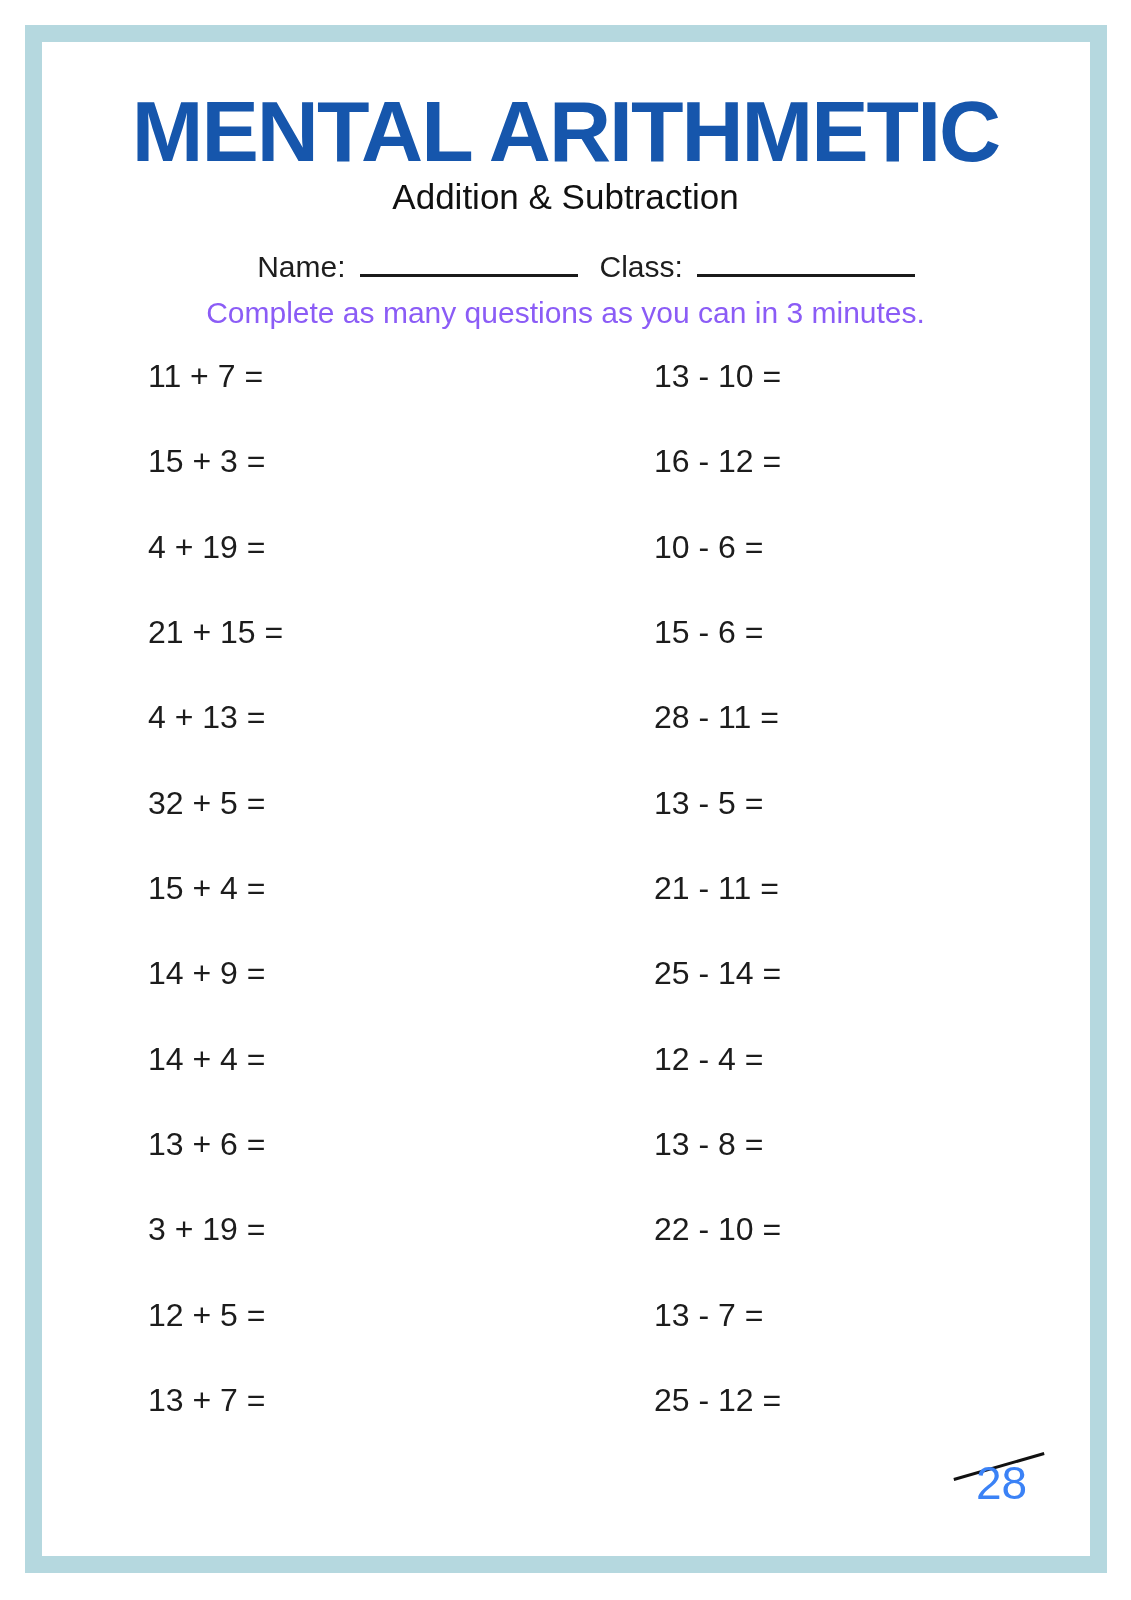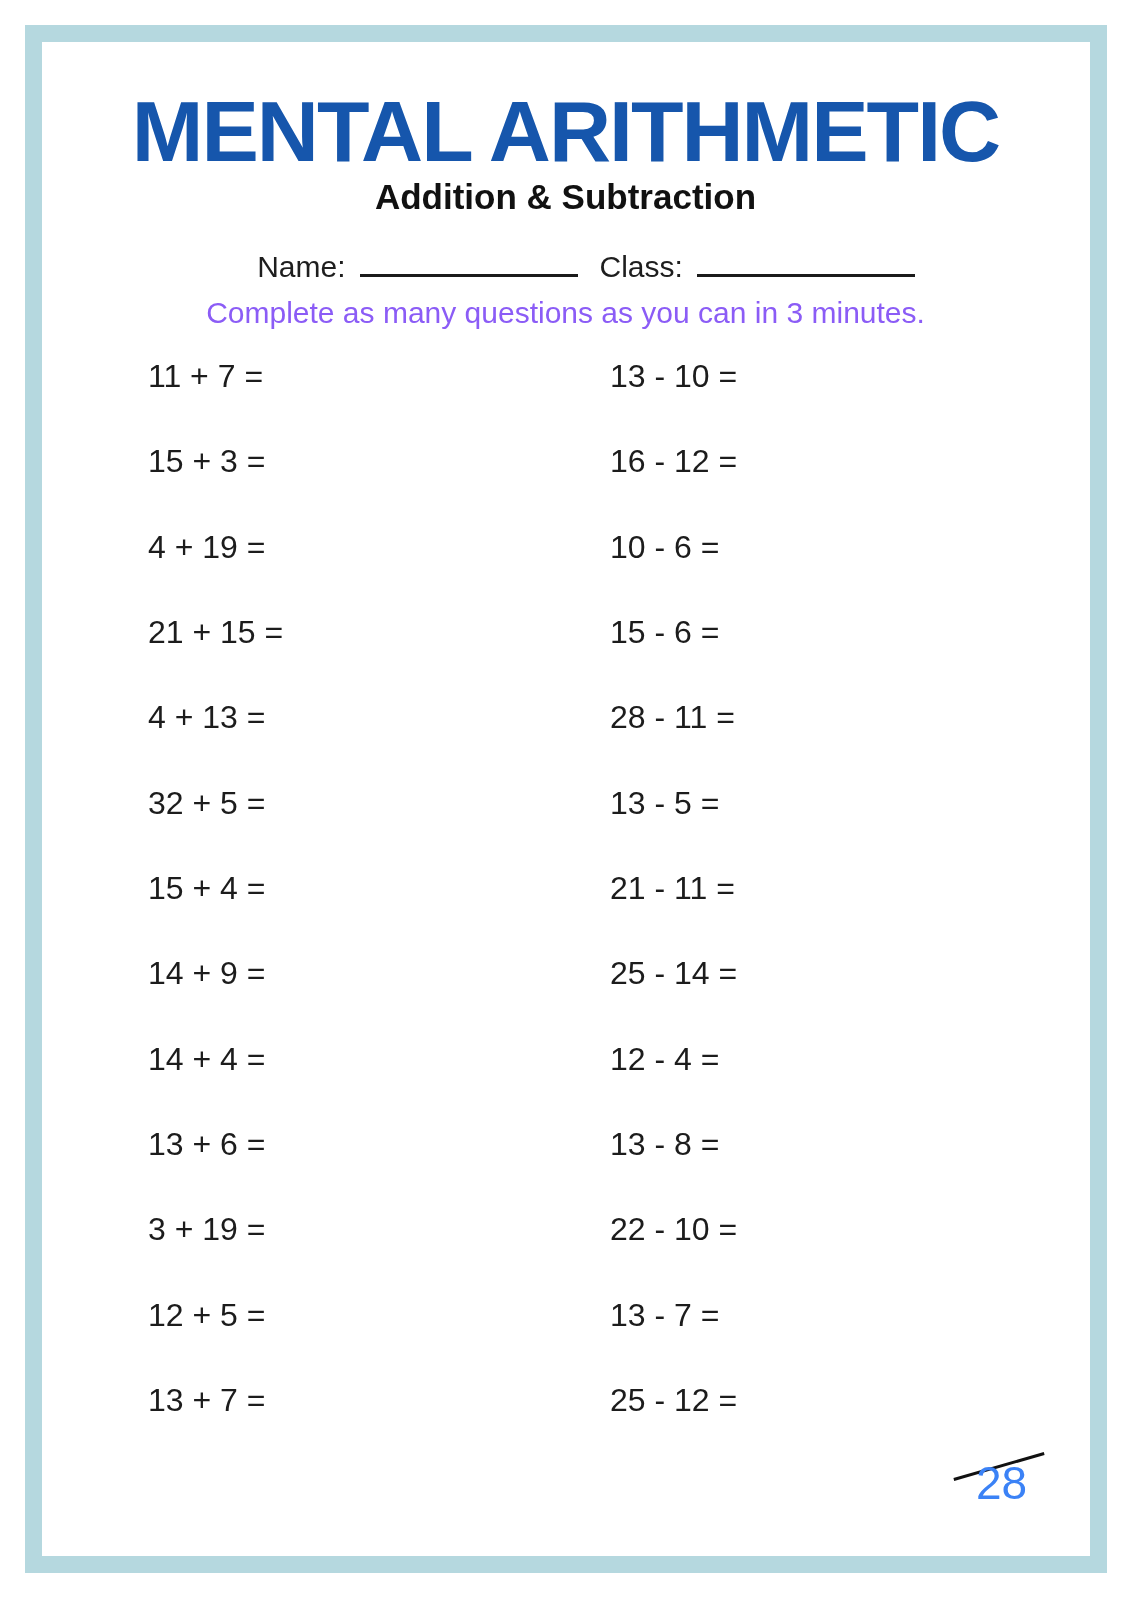--- a/index.html
+++ b/index.html
@@ -34,21 +34,21 @@
     color:var(--title-blue);
     white-space:nowrap;
   }
   .subtitle{
     position:absolute;
     left:0;right:0;top:178px;
     margin:0;
     text-align:center;
     font-size:35px;
     line-height:1.1;
-    font-weight:700;
+    font-weight:400;
     color:#111;
   }
   .fields-row{
     position:absolute;
     left:0;right:0;top:244px;
     text-align:center;
     font-size:30px;
     line-height:34px;
     white-space:nowrap;
     padding-left:41px;
@@ -84,21 +84,21 @@
     display:flex;
     align-items:flex-start;
   }
   .prob-cell{
     font-size:32px;
     line-height:40px;
     color:#1c1c1c;
     white-space:nowrap;
   }
   .prob-left{width:462px;flex:0 0 462px;}
-  .prob-right{flex:1;}
+  .prob-right{flex:1;margin-left:44px;}
   .slash{
     position:absolute;
     left:952px;top:1465px;
     width:94px;height:3px;
     background:#111;
     transform:rotate(-16deg);
   }
   .pagenum{
     position:absolute;
     left:976px;top:1460px;

